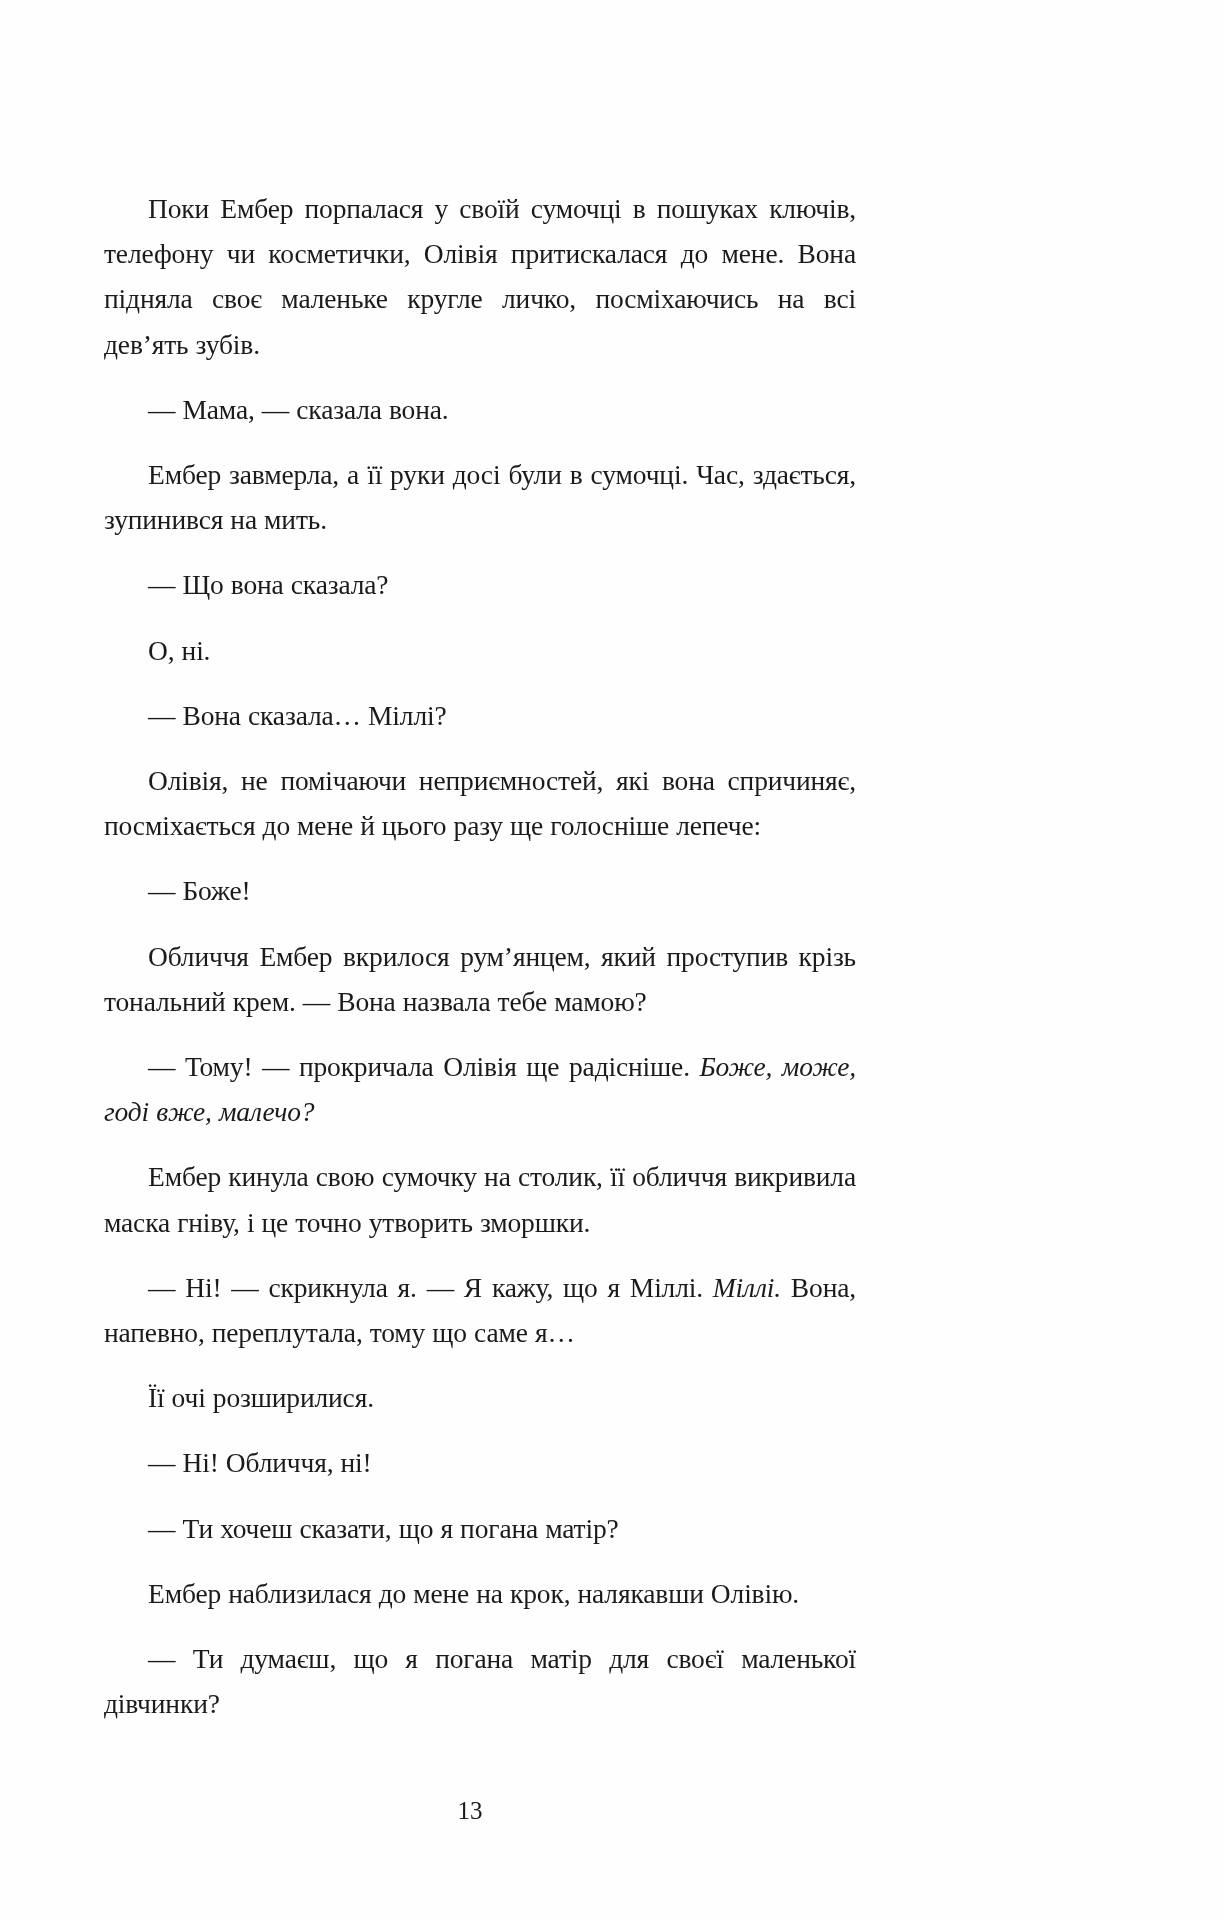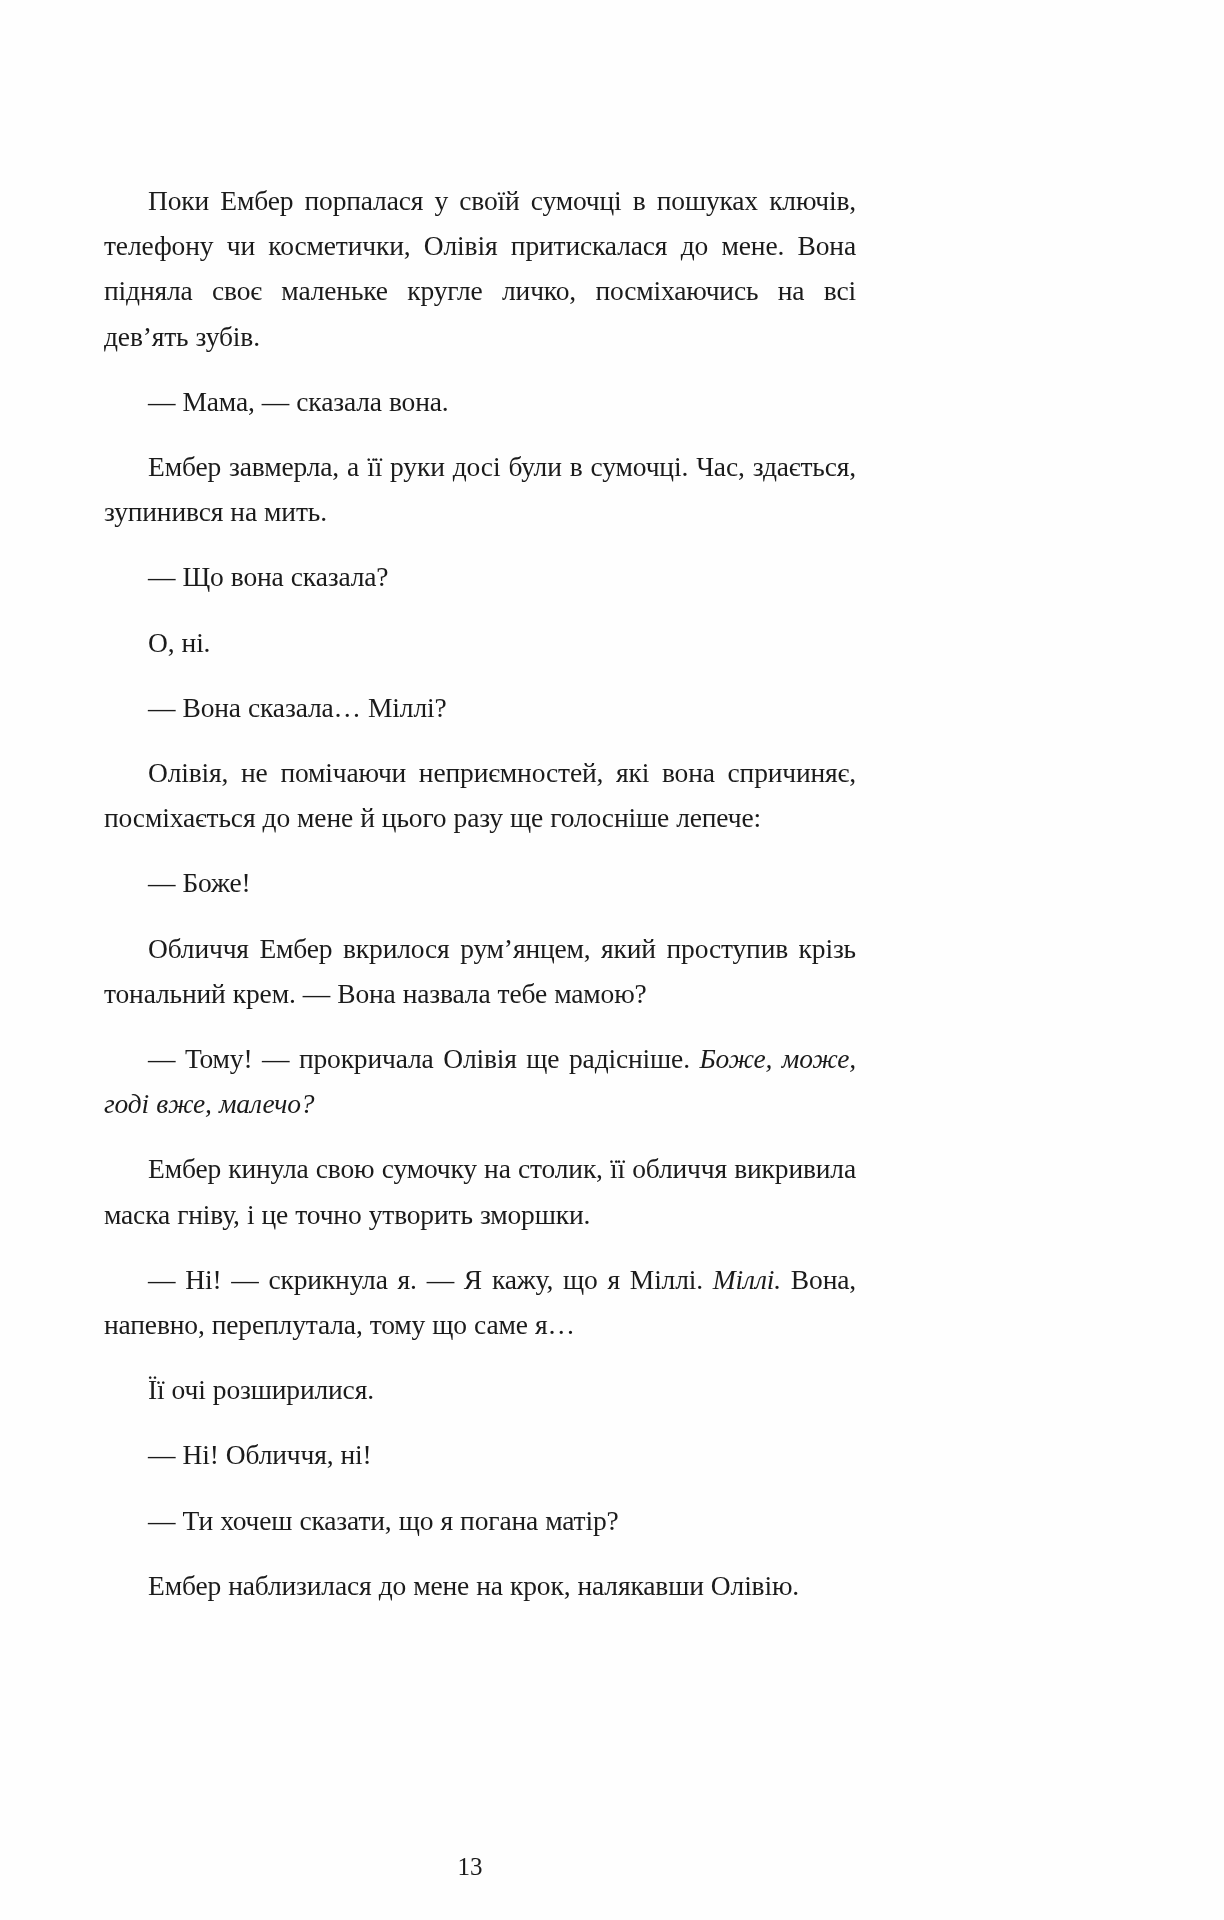--- a/index.html
+++ b/index.html
@@ -22,21 +22,21 @@
     left: 0;
     top: 0;
     width: 1224px;
     height: 1920px;
     background: #fefefe;
   }
 
   .text-column {
     position: absolute;
     left: 104px;
-    top: 178px;
+    top: 186px;
     width: 752px;
   }
 
   .para {
     margin: 0;
     text-align: justify;
     text-justify: inter-word;
     font-size: 27.5px;
     line-height: 45.2px;
     letter-spacing: -0.15px;
@@ -51,21 +51,21 @@
     margin-top: 20px;
   }
 
   .para em, .para i {
     font-style: italic;
   }
 
   .folio {
     position: absolute;
     left: 0;
-    top: 1852px;
+    top: 1796px;
     width: 940px;
     text-align: center;
     font-size: 25px;
     line-height: 30px;
     color: #1b1b1b;
     font-family: "Liberation Serif", "DejaVu Serif", serif;
   }
 </style>
 </head>
 <body>
@@ -87,18 +87,19 @@
     <p class="para last-line-left"><span>— Тому! — прокричала Олівія ще радісніше. </span><em>Боже, може, годі вже, малечо?</em><span></span></p>
 
     <p class="para last-line-left">Ембер кинула свою сумочку на столик, її обличчя ви­кривила маска гніву, і це точно утворить зморшки.</p>
 
     <p class="para last-line-left"><span>— Ні! — скрикнула я. — Я кажу, що я Міллі. </span><em>Міллі.</em><span> Во­на, напевно, переплутала, тому що саме я…</span></p>
 
     <p class="para last-line-left">Її очі розширилися.</p>
     <p class="para last-line-left">— Ні! Обличчя, ні!</p>
     <p class="para last-line-left">— Ти хочеш сказати, що я погана матір?</p>
     <p class="para last-line-left">Ембер наблизилася до мене на крок, налякавши Олівію.</p>
+    <p class="para last-line-left">— Ти думаєш, що я погана матір для своєї маленької дівчинки?</p>
 
   </div>
 
   <div class="folio">13</div>
 
 </div>
 
 </body></html>

